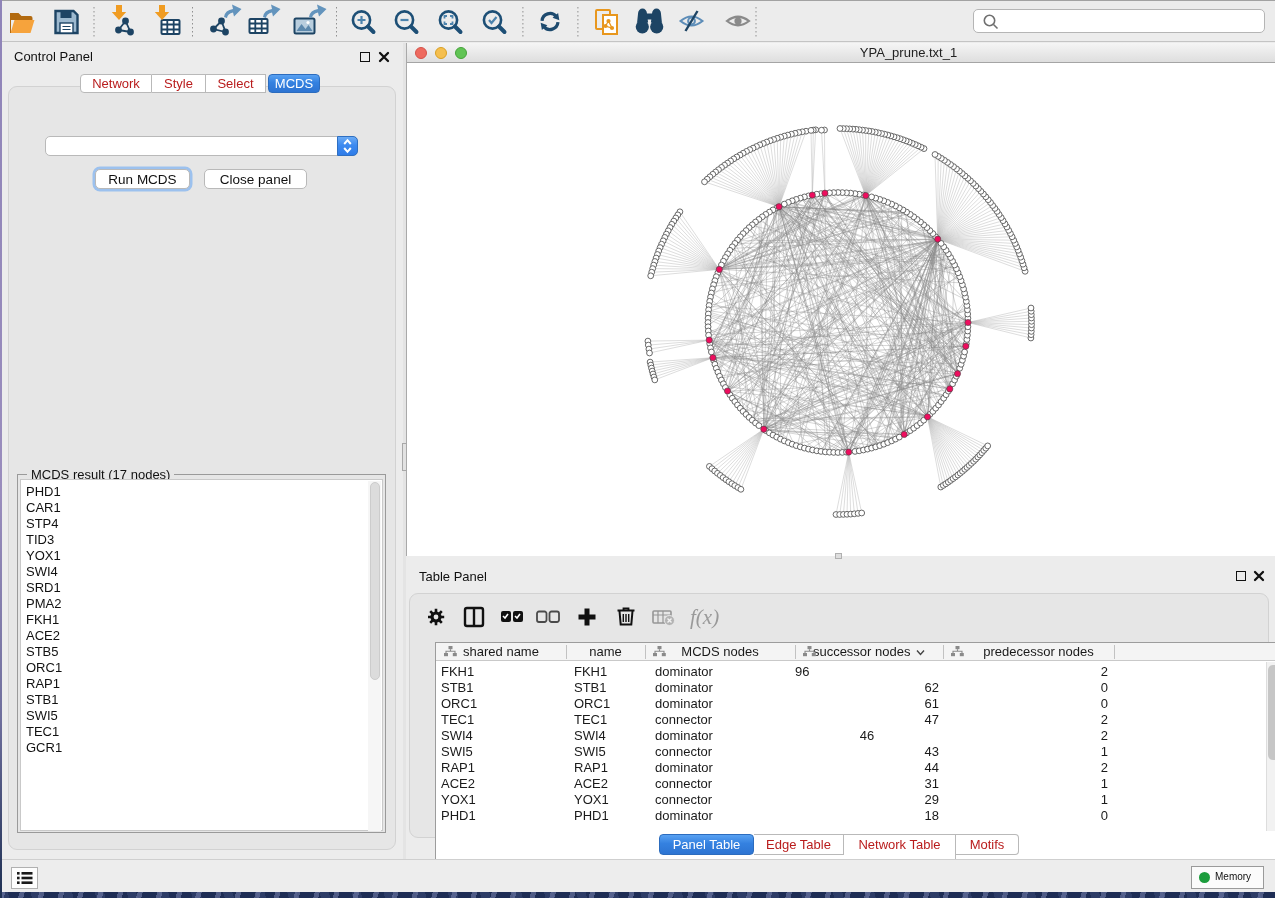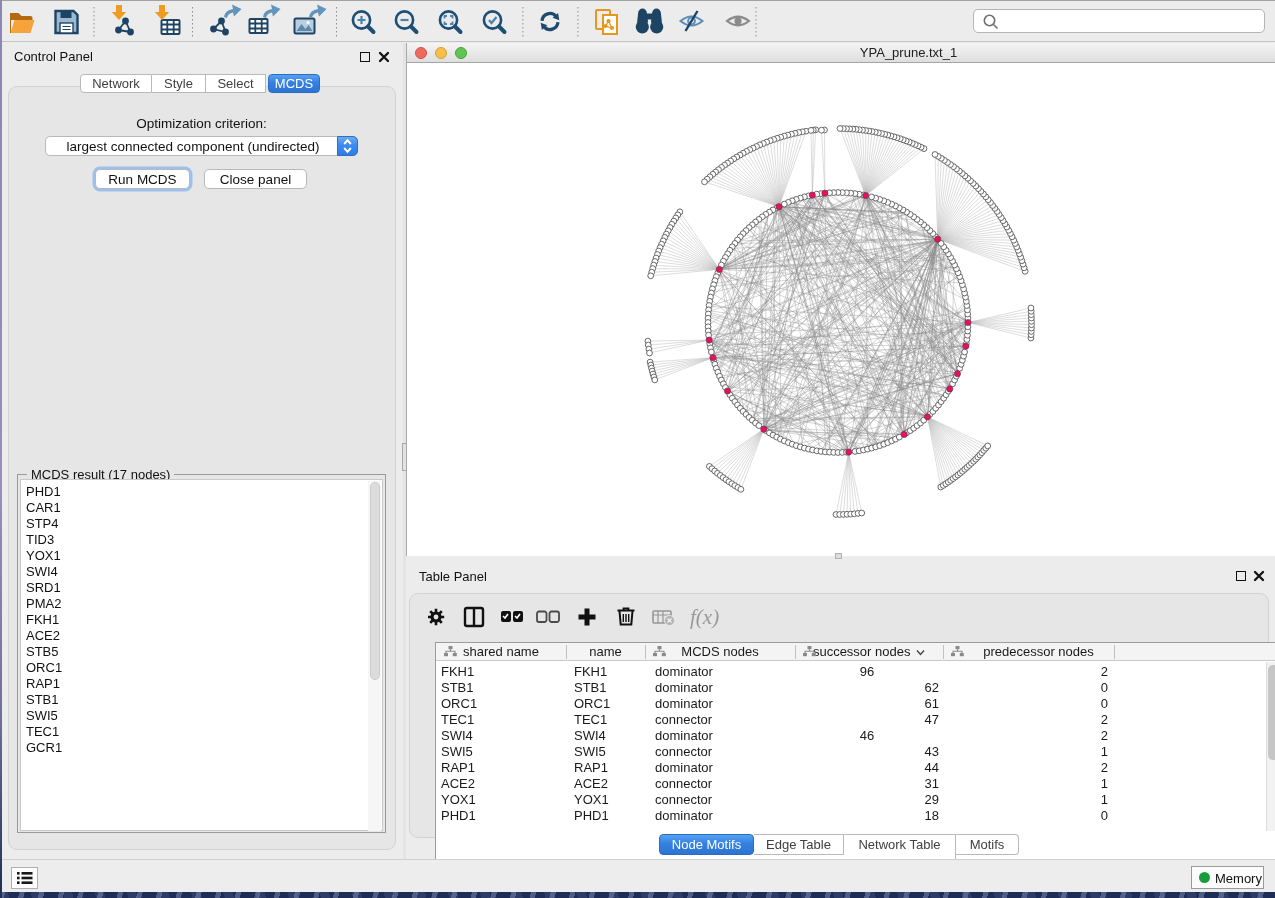--- a/index.html
+++ b/index.html
@@ -4,21 +4,21 @@
 html,body{width:1275px;height:898px;overflow:hidden}
 body{font-family:"Liberation Sans",sans-serif;background:#ececec;position:relative;color:#1a1a1a}
 
 #toolbar{position:absolute;left:0;top:0;width:1275px;height:42px;background:#ececec;border-top:1px solid #a2a2a2;border-bottom:1px solid #c4c4c4}
 #searchbox{position:absolute;left:973px;top:8px;width:292px;height:24px;background:#fff;border:1px solid #b5b5b5;border-radius:5px}
 
 #cp{position:absolute;left:0;top:43px;width:403px;height:816px;background:#ececec}
 #cp-title{position:absolute;left:14px;top:6px;font-size:13px;color:#111}
 #cp-inner{position:absolute;left:8px;top:43px;width:388px;height:764px;background:#e6e6e6;border:1px solid #d2d2d2;border-radius:9px}
 .tabrow{position:absolute;left:80px;top:31px;height:19px;display:flex}
-.tab{height:19px;line-height:18px;font-size:13px;text-align:center;background:#fff;border:1px solid #b9b9b9;border-left:none;color:#404040;padding:0}
+.tab{height:19px;line-height:18px;font-size:13px;text-align:center;background:#fff;border:1px solid #b9b9b9;border-left:none;color:#b91c1c;padding:0}
 .tab.first{border-left:1px solid #b9b9b9;border-radius:4px 0 0 4px}
 .tab.sel{background:linear-gradient(#58a1f2,#3481e0 45%,#2d74d2);color:#fff;border:1px solid #2c6cbe;border-radius:4px;margin-left:2px}
 
 #netwin{position:absolute;left:406px;top:43px;width:869px;height:513px;background:#fff;border-left:1px solid #a9a9a9}
 #nettitle{position:absolute;left:0;top:0;width:100%;height:20px;background:linear-gradient(#f5f5f5,#dedede);border-bottom:1px solid #a5a5a5;}
 .tl{position:absolute;top:4px;width:12px;height:12px;border-radius:50%}
 
 #tp{position:absolute;left:406px;top:560px;width:869px;height:299px;background:#ececec}
 #tp-inner{position:absolute;left:3px;top:33px;width:860px;height:245px;background:#e6e6e6;border:1px solid #d2d2d2;border-radius:9px}
 #tbl{position:absolute;left:29px;top:82px;width:847px;height:226px;background:#fff;border:1px solid #9c9c9c}
@@ -178,23 +178,21 @@
 </div>
 <div id="cp">
   <div id="cp-title">Control Panel</div>
   <div id="cp-inner"></div>
   <div class="tabrow">
     <div class="tab first" style="width:72px">Network</div>
     <div class="tab" style="width:54px">Style</div>
     <div class="tab" style="width:60px">Select</div>
     <div class="tab sel" style="width:52px">MCDS</div>
   </div>
-  <div style="position:absolute;left:0;top:73px;width:403px;text-align:center;font-size:13.5px;color:#111">Optimization criterion:</div>
 <div id="dd" style="position:absolute;left:45px;top:93px;width:313px;height:20px;background:#fff;border:1px solid #b9b9b9;border-radius:5px">
-  <div style="position:absolute;left:2px;top:1px;width:290px;height:18px;line-height:18px;font-size:13.5px;color:#111;text-align:center">largest connected component (undirected)</div>
   <div style="position:absolute;right:-1px;top:-1px;width:21px;height:20px;border-radius:0 5px 5px 0;background:linear-gradient(#6babf5,#3d8af0 45%,#2f7ce8);border:1px solid #2e6fc2">
     <svg width="19" height="18" viewBox="0 0 19 18">
           <path d="M6.2 7l3.3-3.8L12.8 7M6.2 11l3.3 3.8L12.8 11" fill="none" stroke="#fff" stroke-width="2"></path>
         </svg>
   </div>
 </div>
 <button style="position:absolute;left:95px;top:126px;width:95px;height:20px;background:#fff;border:1px solid #b9b9b9;border-radius:5px;font-size:13.5px;font-family:inherit;color:#111;box-shadow:0 0 0 2.5px #9cc1ee">Run MCDS</button>
 <button style="position:absolute;left:204px;top:126px;width:103px;height:20px;background:#fff;border:1px solid #b9b9b9;border-radius:5px;font-size:13.5px;font-family:inherit;color:#111">Close panel</button>
 <div style="position:absolute;left:17px;top:431px;width:369px;height:359px;border:1px solid #9a9a9a">
   <div style="position:absolute;left:9px;top:-8px;background:#e6e6e6;padding:0 4px;font-size:13px;color:#111">MCDS result (17 nodes)</div>
@@ -703,21 +701,21 @@
             <rect x="4.5" y="0" width="4" height="3.2"></rect>
             <rect x="0" y="7" width="4" height="3.2"></rect>
             <rect x="8.8" y="7" width="4" height="3.2"></rect>
             <path d="M6.5 3.2v2M2 7V5.2h9V7" fill="none" stroke="#8a8a8a" stroke-width="1.1"></path>
           </g>
         </svg>
   </div>
   <div class="row" style="left:5px;top:21px">FKH1</div>
       <div class="row" style="left:138px;top:21px">FKH1</div>
       <div class="row" style="left:219px;top:21px">dominator</div>
-      <div class="row" style="left:359px;top:21px;width:144px;text-align:center">96</div>
+      <div class="row" style="left:359px;top:21px;width:144px;text-align:left">96</div>
       <div class="row" style="left:507px;top:21px;width:165px;text-align:right">2</div>
       <div class="row" style="left:5px;top:37px">STB1</div>
       <div class="row" style="left:138px;top:37px">STB1</div>
       <div class="row" style="left:219px;top:37px">dominator</div>
       <div class="row" style="left:359px;top:37px;width:144px;text-align:right">62</div>
       <div class="row" style="left:507px;top:37px;width:165px;text-align:right">0</div>
       <div class="row" style="left:5px;top:53px">ORC1</div>
       <div class="row" style="left:138px;top:53px">ORC1</div>
       <div class="row" style="left:219px;top:53px">dominator</div>
       <div class="row" style="left:359px;top:53px;width:144px;text-align:right">61</div>
@@ -755,21 +753,21 @@
       <div class="row" style="left:5px;top:165px">PHD1</div>
       <div class="row" style="left:138px;top:165px">PHD1</div>
       <div class="row" style="left:219px;top:165px">dominator</div>
       <div class="row" style="left:359px;top:165px;width:144px;text-align:right">18</div>
       <div class="row" style="left:507px;top:165px;width:165px;text-align:right">0</div>
   <div style="position:absolute;right:1px;top:19px;width:14px;height:169px;background:#f2f2f2;border-left:1px solid #ddd"></div>
   <div style="position:absolute;right:2px;top:22px;width:11px;height:95px;background:#c6c6c6;border-radius:5px"></div>
 </div>
 
 <div class="btabs">
-  <div class="tab sel" style="width:95px;height:21px;line-height:20px">Node Motifs</div>
+  <div class="tab sel" style="width:95px;height:21px;line-height:20px">Panel Table</div>
   <div class="tab" style="width:90px;height:21px;line-height:20px">Edge Table</div>
   <div class="tab" style="width:112px;height:33px;line-height:20px">Network Table</div>
   <div class="tab" style="width:63px;height:21px;line-height:20px;border-radius:0 4px 4px 0">Motifs</div>
 </div>
 <div style="position:absolute;left:830px;top:11px;width:10px;height:10px;border:1.5px solid #111"></div>
 <svg style="position:absolute;left:847px;top:10px" width="12" height="12" viewBox="0 0 12 12">
       <path d="M2 2L10 10M10 2L2 10" stroke="#111" stroke-width="2.3" stroke-linecap="round"></path>
     </svg>
 
 </div>
@@ -781,21 +779,21 @@
           <rect x="5" y="8.7" width="2.6" height="2.6"></rect>
           <rect x="5" y="13.4" width="2.6" height="2.6"></rect>
           <rect x="9.5" y="4" width="11" height="2.6"></rect>
           <rect x="9.5" y="8.7" width="11" height="2.6"></rect>
           <rect x="9.5" y="13.4" width="11" height="2.6"></rect>
         </g>
       </svg>
   </div>
   <div style="position:absolute;left:1191px;top:6px;width:73px;height:23px;background:#fbfbfb;border:1px solid #9a9a9a">
     <div style="position:absolute;left:7px;top:5px;width:11px;height:11px;border-radius:50%;background:#1b9c3c"></div>
-    <div style="position:absolute;left:23px;top:4px;font-size:13px;color:#111">Memory</div>
+    <div style="position:absolute;left:23px;top:4px;font-size:10px;color:#111">Memory</div>
   </div>
 </div>
 <div id="wall" style="background:#1e2d55;overflow:hidden">
     <div style="position:absolute;left:0;top:0;width:1275px;height:6px;background:repeating-linear-gradient(105deg,rgba(120,130,175,.55) 0 5px,rgba(20,30,60,0) 5px 19px),repeating-linear-gradient(75deg,rgba(60,75,120,.5) 0 9px,rgba(0,0,0,0) 9px 31px)"></div>
   </div>
 <div style="position:absolute;left:0;top:0;width:2px;height:898px;background:linear-gradient(#8f84b8 0%,#9a8dbd 55%,#6f6f9d 80%,#1d2f52 100%)"></div>
 <div style="position:absolute;left:403px;top:43px;width:3px;height:816px;background:#e4e4e4"></div>
 <div style="position:absolute;left:402px;top:443px;width:5px;height:28px;background:#e2e2e2;border:1px solid #a8a8a8"></div>
 <div style="position:absolute;left:835px;top:553px;width:7px;height:6px;background:#dedede;border:1px solid #b0b0b0"></div>
 

